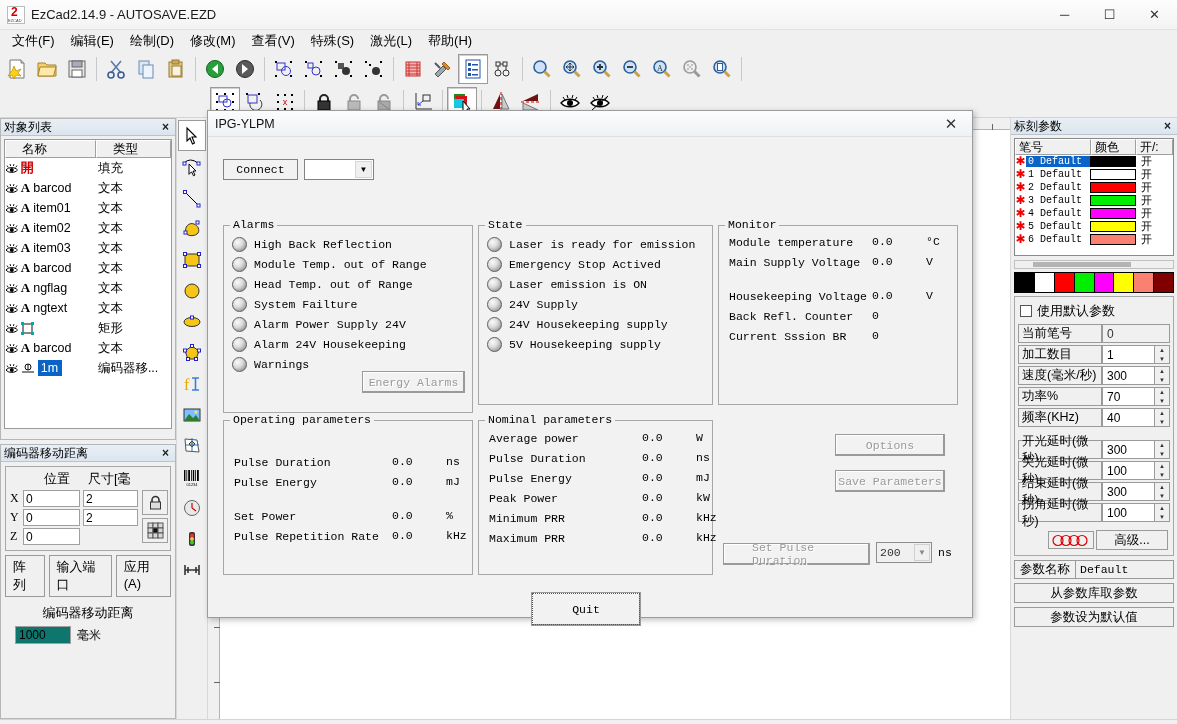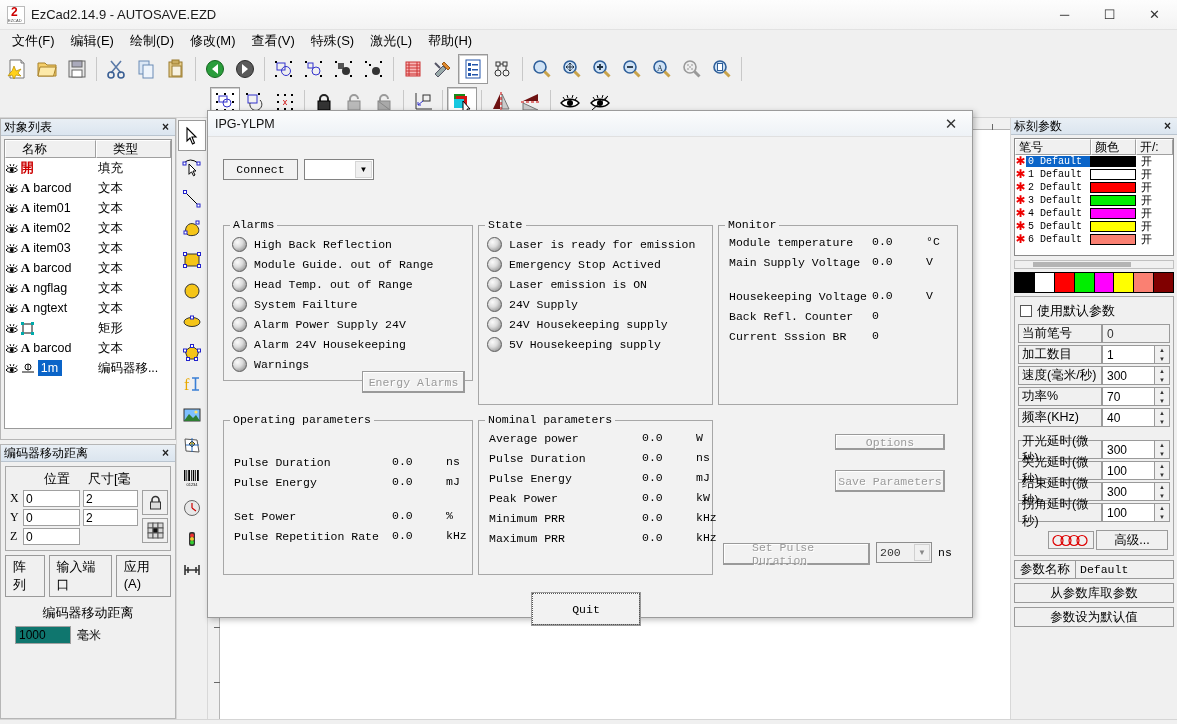--- a/index.html
+++ b/index.html
@@ -1108,30 +1108,30 @@
     <span>IPG-YLPM</span>
     <div id="dlg-close">✕</div>
   </div>
   <div id="dlg-body">
 
     <div id="connect-btn" class="dmono">Connect</div>
     <div id="combo">
       <span class="arrow">▼</span>
     </div>
 
-    <div class="grp" style="left:15px; top:88px; width:250px; height:156px;">
+    <div class="grp" style="left:15px; top:88px; width:250px; height:188px;">
       <div class="cap dmono">Alarms</div>
       <div id="alarm-list" style="padding:8px 0 0 8px">
           <div class="ledrow">
             <span class="led"></span>
             <span class="dmono">High Back Reflection</span>
           </div>
           <div class="ledrow">
             <span class="led"></span>
-            <span class="dmono">Module Guide. out of Range</span>
+            <span class="dmono">Module Temp. out of Range</span>
           </div>
           <div class="ledrow">
             <span class="led"></span>
             <span class="dmono">Head Temp. out of Range</span>
           </div>
           <div class="ledrow">
             <span class="led"></span>
             <span class="dmono">System Failture</span>
           </div>
           <div class="ledrow">
@@ -1206,21 +1206,21 @@
       <div id="nom-list" style="padding:10px 0 0 10px">
           <div style="position: relative; height: 20px;"><span class="dmono">Average power</span><span class="dmono" style="position:absolute;left:153px;top:0">0.0</span><span class="dmono" style="position:absolute;left:207px;top:0">W</span></div>
           <div style="position: relative; height: 20px;"><span class="dmono">Pulse Duration</span><span class="dmono" style="position:absolute;left:153px;top:0">0.0</span><span class="dmono" style="position:absolute;left:207px;top:0">ns</span></div>
           <div style="position: relative; height: 20px;"><span class="dmono">Pulse Energy</span><span class="dmono" style="position:absolute;left:153px;top:0">0.0</span><span class="dmono" style="position:absolute;left:207px;top:0">mJ</span></div>
           <div style="position: relative; height: 20px;"><span class="dmono">Peak Power</span><span class="dmono" style="position:absolute;left:153px;top:0">0.0</span><span class="dmono" style="position:absolute;left:207px;top:0">kW</span></div>
           <div style="position: relative; height: 20px;"><span class="dmono">Minimum PRR</span><span class="dmono" style="position:absolute;left:153px;top:0">0.0</span><span class="dmono" style="position:absolute;left:207px;top:0">kHz</span></div>
           <div style="position: relative; height: 20px;"><span class="dmono">Maximum PRR</span><span class="dmono" style="position:absolute;left:153px;top:0">0.0</span><span class="dmono" style="position:absolute;left:207px;top:0">kHz</span></div>
         </div>
     </div>
 
-    <div class="btn3d dmono" style="position:absolute; left:627px; top:297px; width:110px; height:16px; color:#9a9a9a; text-shadow:1px 1px 0 #fff;">Options</div>
+    <div class="btn3d dmono" style="position:absolute; left:627px; top:297px; width:110px; height:22px; color:#9a9a9a; text-shadow:1px 1px 0 #fff;">Options</div>
     <div class="btn3d dmono" style="position:absolute; left:627px; top:333px; width:110px; height:22px; color:#9a9a9a; text-shadow:1px 1px 0 #fff;">Save Parameters</div>
 
     <div class="btn3d dmono" style="position:absolute; left:515px; top:406px; width:147px; height:22px; color:#9a9a9a; text-shadow:1px 1px 0 #fff;padding-left:28px;">Set Pulse Duration</div>
     <div style="position:absolute; left:668px; top:405px; width:56px; height:21px; border:1px solid #8d8d8d; background:#f0f0f0;">
       <span class="dmono" style="position:absolute; left:3px; top:3px; color:#333;">200</span>
       <span style="position:absolute; right:1px; top:1px; width:16px; height:17px; background:#f0f0f0; border:1px solid #d0d0d0;
                    display:flex;align-items:center;justify-content:center;font-size:8px;color:#888">▼</span>
     </div>
     <span class="dmono" style="position:absolute; left:730px; top:409px;">ns</span>
 

